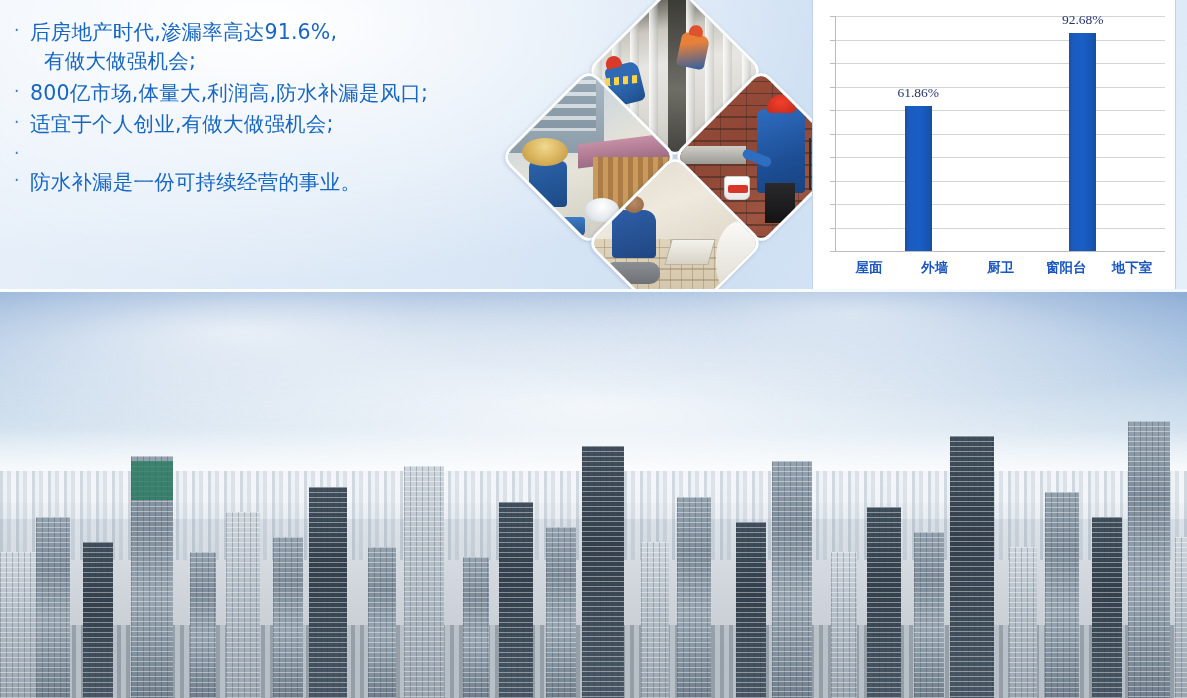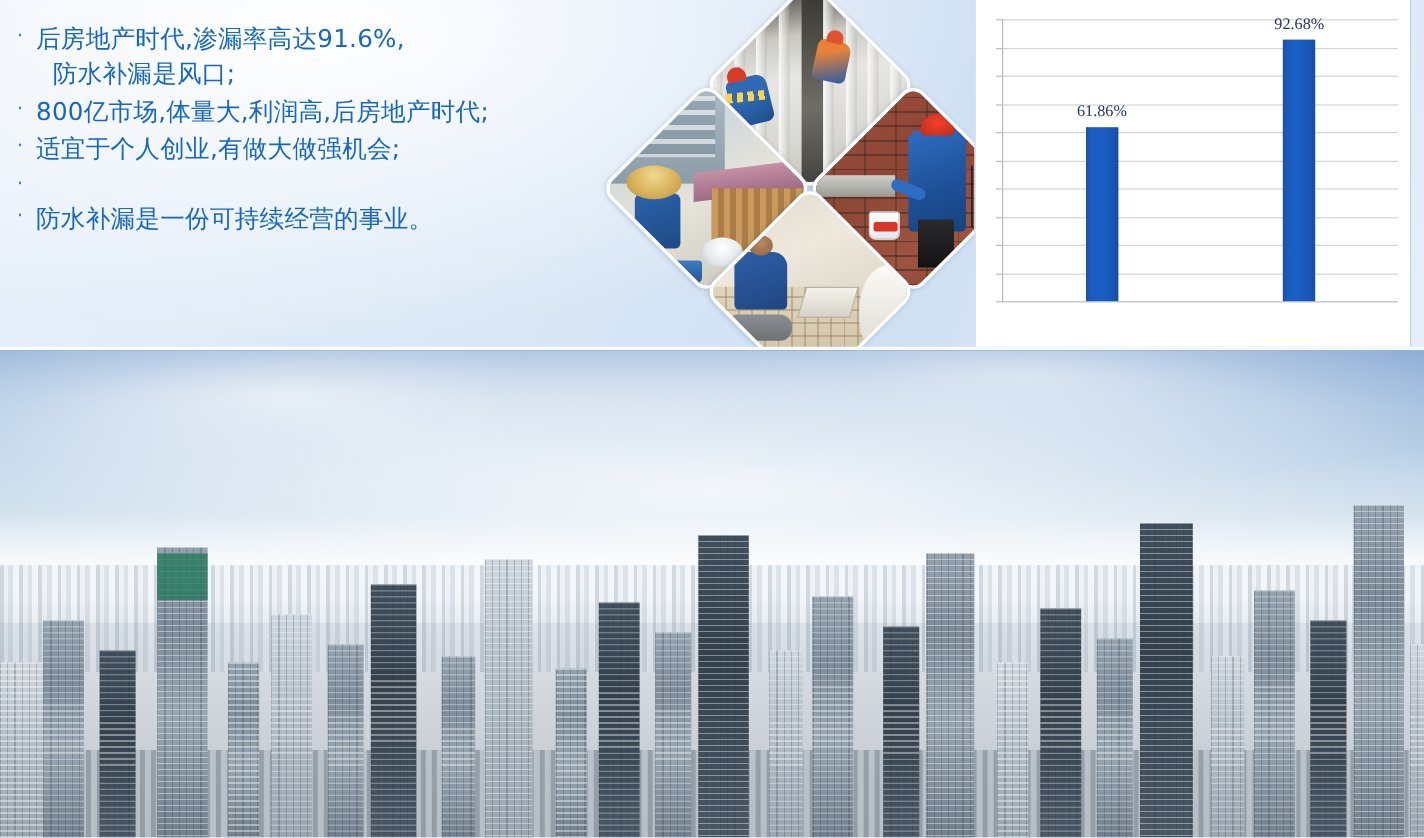--- a/index.html
+++ b/index.html
@@ -425,27 +425,27 @@
 <div id="slide">
 
   <div class="top-panel">
 
     <div class="bullets">
 
       <div class="bullet-row tall">
         <span class="bullet-dot">·</span>
         <span class="bullet-text">
           <span>后房地产时代,渗漏率高达91.6%,</span>
-          <span class="l2">防水补漏是风口;</span>
+          <span class="l2">有做大做强机会;</span>
         </span>
       </div>
 
       <div class="bullet-row">
         <span class="bullet-dot">·</span>
-        <span class="bullet-text">800亿市场,体量大,利润高,后房地产时代;</span>
+        <span class="bullet-text">800亿市场,体量大,利润高,防水补漏是风口;</span>
       </div>
 
       <div class="bullet-row">
         <span class="bullet-dot">·</span>
         <span class="bullet-text">适宜于个人创业,有做大做强机会;</span>
       </div>
 
       <div class="bullet-row">
         <span class="bullet-dot">·</span>
       </div>
@@ -546,20 +546,27 @@
                   <span class="vlabel">61.86%</span>
                 </div>
               </div>
               <div class="barwrap">
                 <div class="bar" style="height: 92.68%;">
                   <span class="vlabel">92.68%</span>
                 </div>
               </div>
             </div>
         </div>
+        <div class="xlabels">
+            <span>屋面</span>
+            <span>外墙</span>
+            <span>厨卫</span>
+            <span>窗阳台</span>
+            <span>地下室</span>
+          </div>
       </div>
     </div>
 
   </div>
 
   <div class="city">
     <div class="sky"></div>
     <div class="haze"></div>
     <div class="farcity"></div>
     <div class="skyline">

